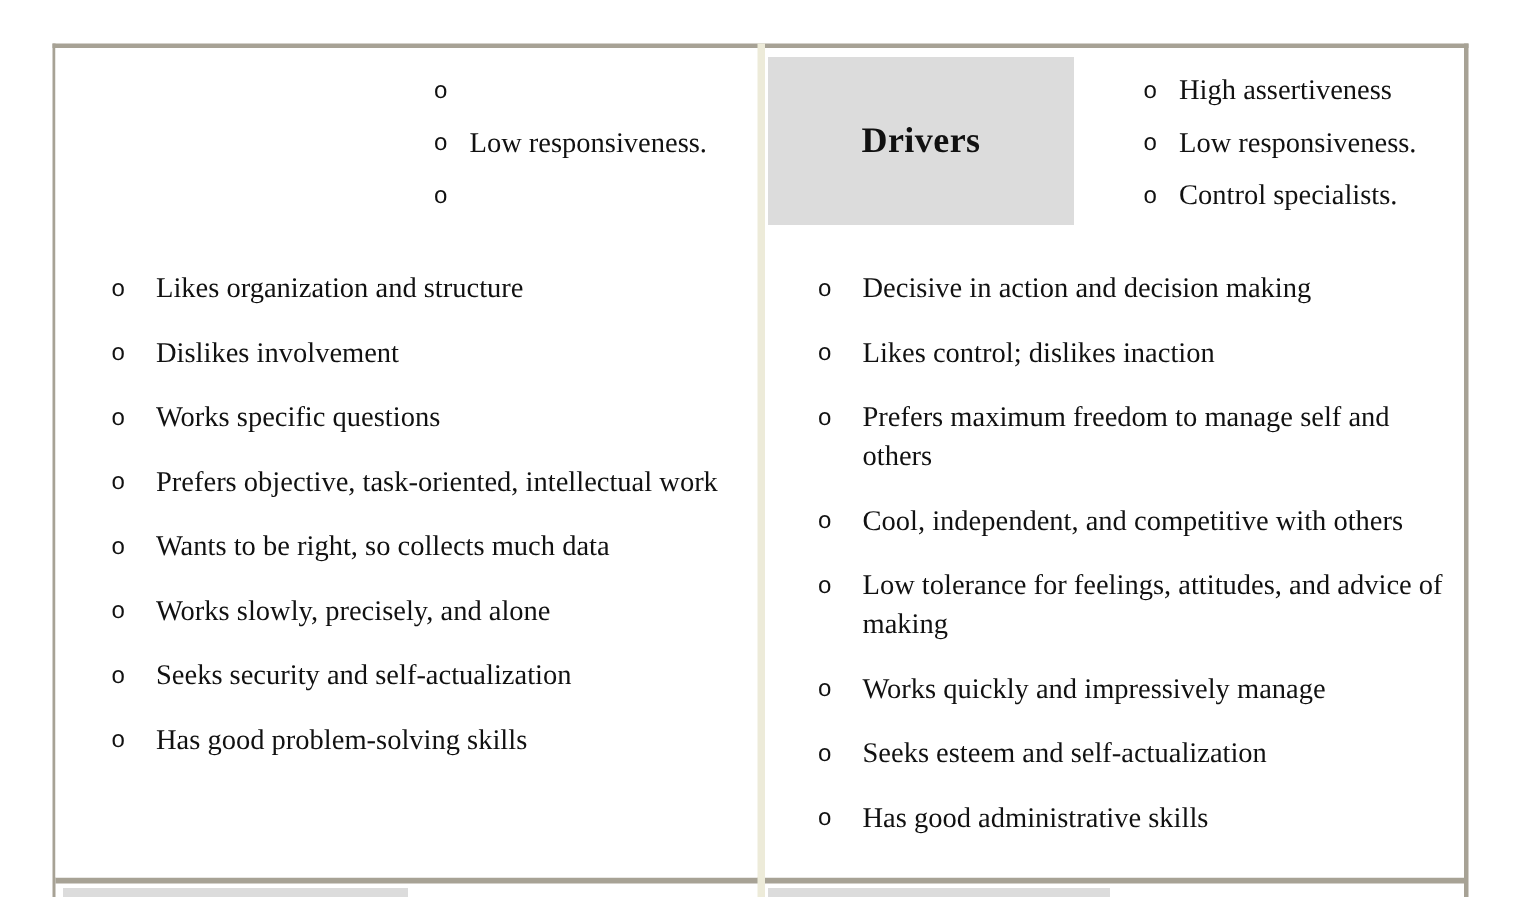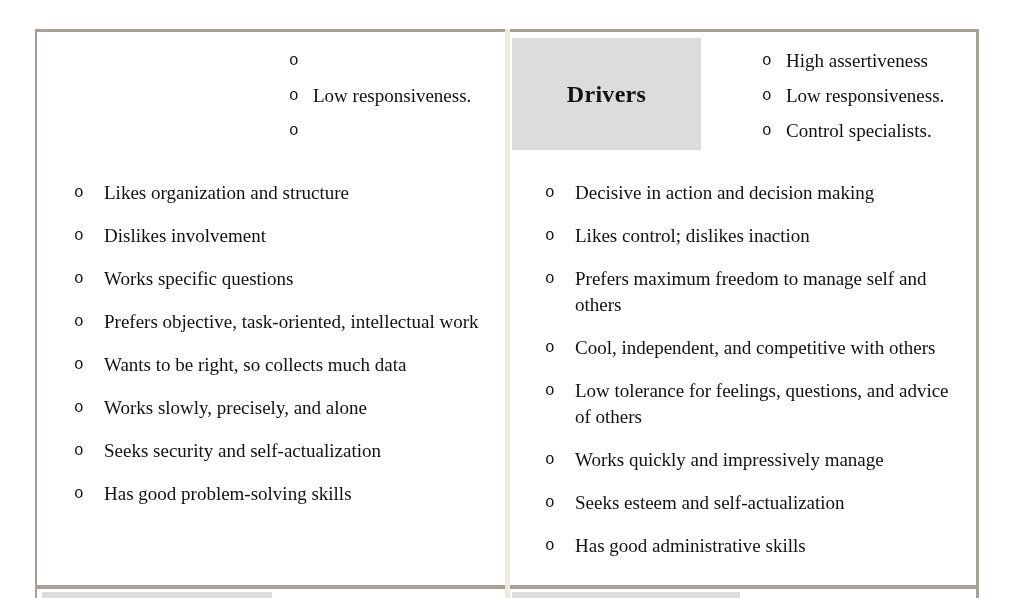--- a/index.html
+++ b/index.html
@@ -27,21 +27,21 @@
   .cell { position: absolute; top: 32px; height: 553px; background: #ffffff; }
   #cell-analytical { left: 37px;  width: 468px; }
   #cell-drivers    { left: 510px; width: 466px; }
 
   
   .title-box {
     position: absolute; top: 6px; height: 112px; background: #dcdcdc;
     display: flex; align-items: center; justify-content: center;
   }
   #cell-analytical .title-box { left: 5px; width: 231px; }
-  #cell-drivers    .title-box { left: 2px; width: 189px; }
+  #cell-drivers    .title-box { left: 2px; width: 204px; }
   .title { font-size: 24px; font-weight: bold; letter-spacing: 0.3px; }
 
   
   ul { list-style: none; margin: 0; padding: 0; }
   li { display: flex; align-items: flex-start; }
 
   .traits { position: absolute; left: 252px; top: 16px; right: 2px; }
   .traits li { font-size: 19px; line-height: 26px; margin-bottom: 9px; }
   .traits .bullet { width: 24px; flex: none; }
 
@@ -155,21 +155,21 @@
       <li>
         <span class="bullet">o</span>
         <span class="item-text">Prefers maximum freedom to manage self and others</span>
       </li>
       <li>
         <span class="bullet">o</span>
         <span class="item-text">Cool, independent, and competitive with others</span>
       </li>
       <li>
         <span class="bullet">o</span>
-        <span class="item-text">Low tolerance for feelings, questions, and advice of others</span>
+        <span class="item-text">Low tolerance for feelings, attitudes, and advice of making</span>
       </li>
       <li>
         <span class="bullet">o</span>
         <span class="item-text">Works quickly and impressively manage</span>
       </li>
       <li>
         <span class="bullet">o</span>
         <span class="item-text">Seeks esteem and self-actualization</span>
       </li>
       <li>

